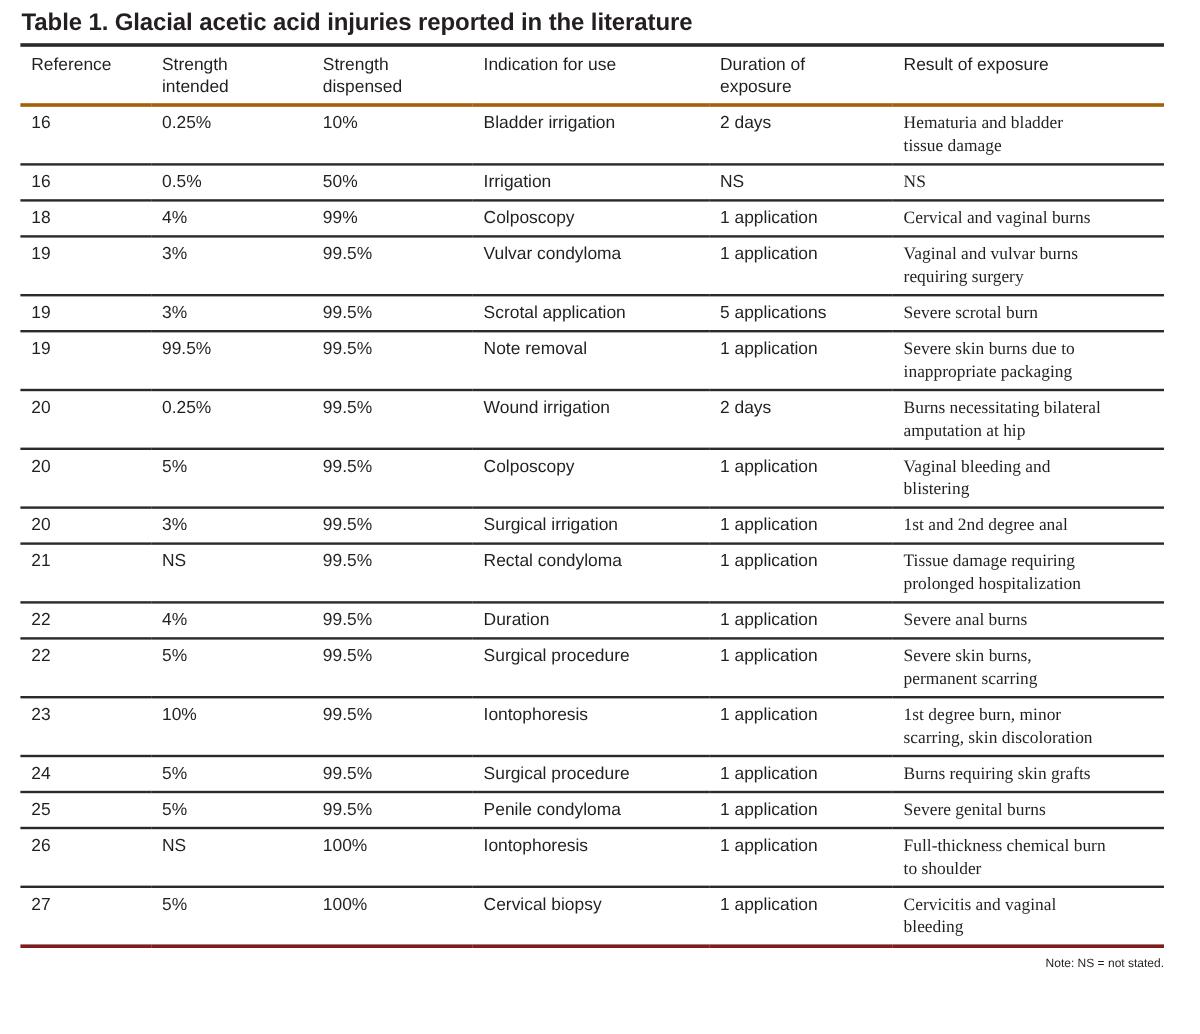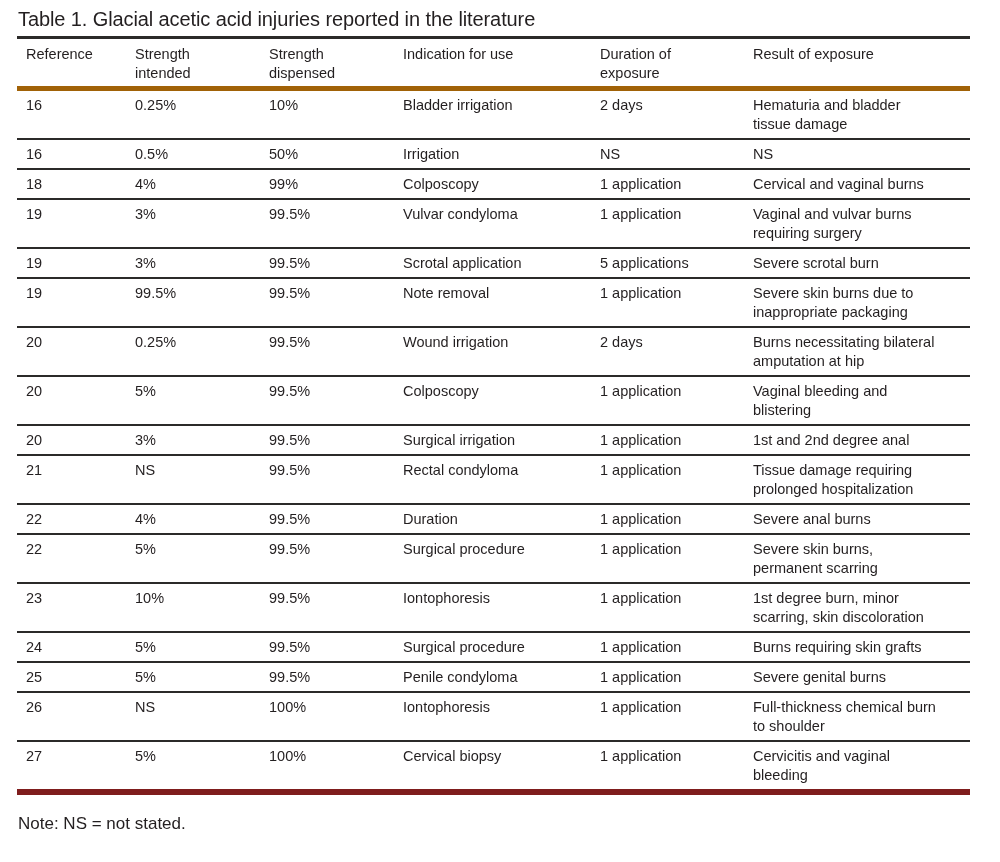--- a/index.html
+++ b/index.html
@@ -19,21 +19,21 @@
     width: 953px;
     margin-left: 17px;
     padding-top: 0;
   }
   .title-block {
     padding: 7px 0 5px 1px;
     border-bottom: 3px solid #2b2a29;
   }
   .table-title {
     font-size: 20px;
-    font-weight: 400;
+    font-weight: 700;
     line-height: 24px;
     letter-spacing: -0.1px;
     white-space: nowrap;
   }
   table.data-table {
     width: 953px;
     table-layout: fixed;
     border-collapse: collapse;
   }
   col.c1 { width: 109px; }
@@ -46,34 +46,35 @@
     text-align: left;
     vertical-align: top;
     font-weight: normal;
     font-size: 14.5px;
     line-height: 19px;
     white-space: pre-line;
     overflow: hidden;
   }
   thead th {
     padding: 6px 8px 3px 9px;
-    border-bottom: 5px solid #a16207;
+    border-bottom: 3px solid #a16207;
   }
   tbody td {
     padding: 5px 8px 4px 9px;
     border-top: 2px solid #2b2a29;
   }
   tbody tr:first-child td { border-top: none; }
-  tbody tr:last-child td { border-bottom: 6px solid #7f1d1d; }
-  td.col-result { padding-right: 16px; }
+  tbody tr:last-child td { border-bottom: 3px solid #7f1d1d; }
+  td.col-result { padding-right: 16px; font-family: Liberation Serif, serif; }
   .note {
-    margin-top: 21px;
+    margin-top: 6px;
     padding-left: 1px;
-    font-size: 17px;
+    font-size: 10px;
     line-height: 16px;
+    text-align: right;
   }
 </style>
 </head>
 <body>
 
 <div class="page">
 
   <div class="title-block">
     <div class="table-title">Table 1. Glacial acetic acid injuries reported in the literature</div>
   </div>

